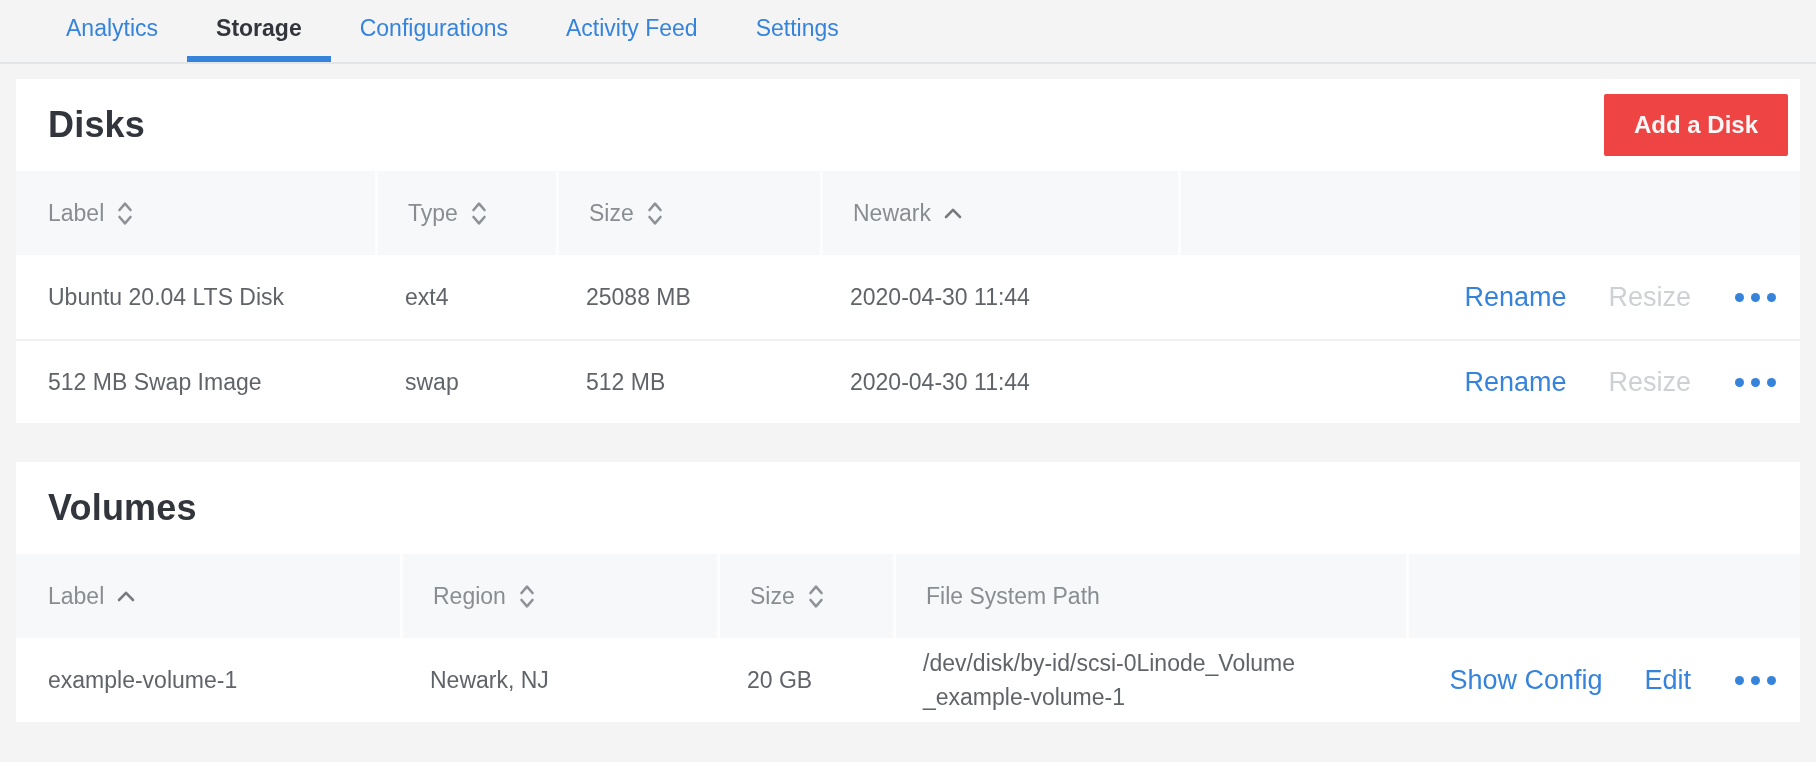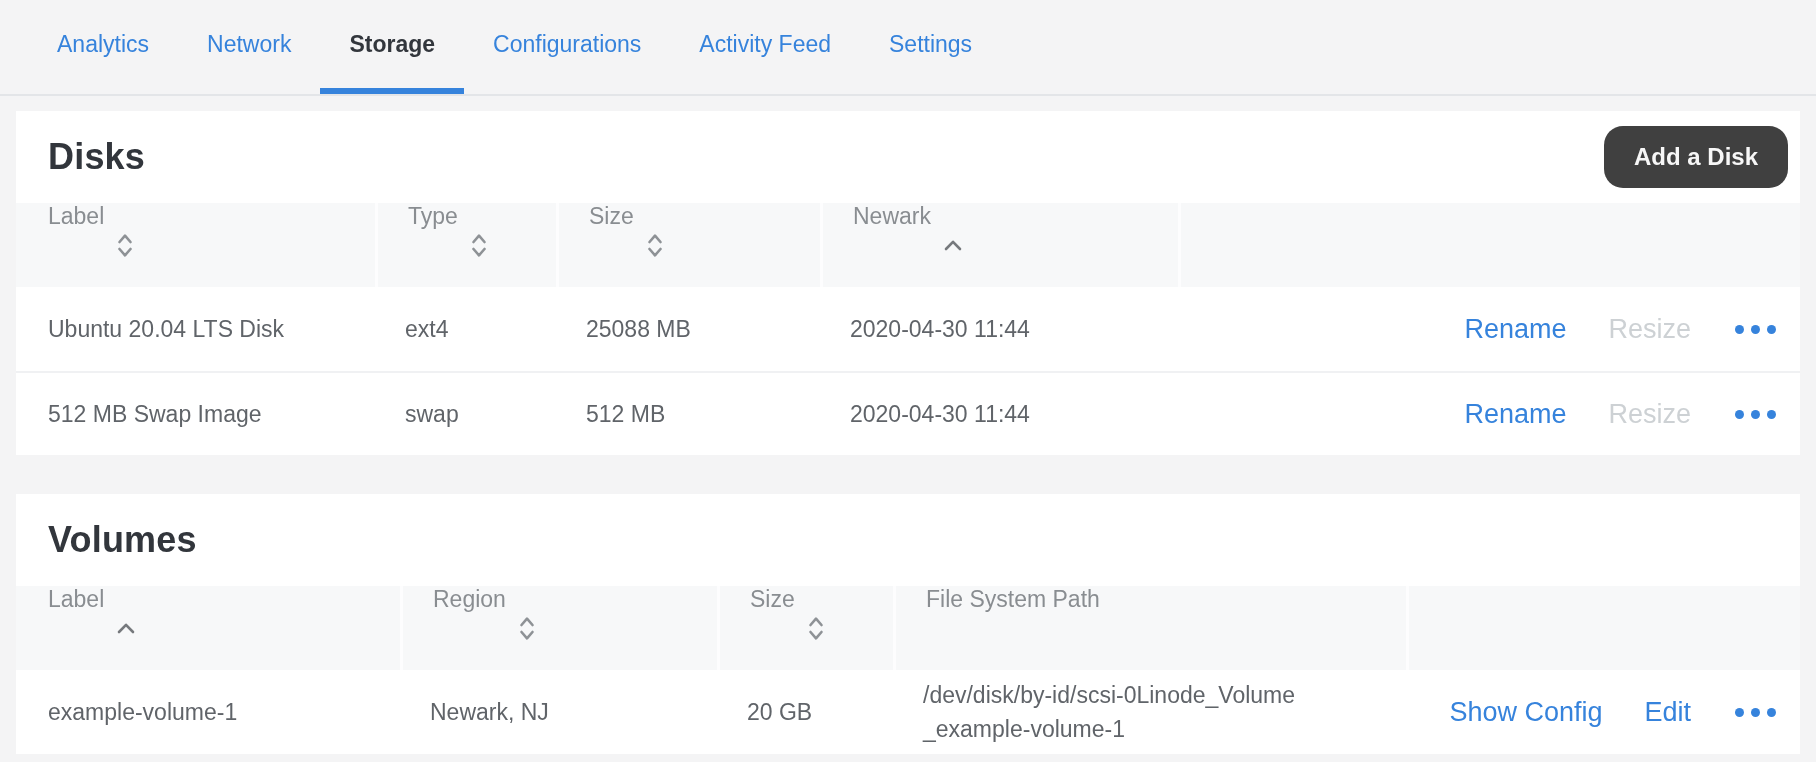--- a/index.html
+++ b/index.html
@@ -17,22 +17,22 @@
     background:var(--page-bg);
     font-family:"Liberation Sans","DejaVu Sans",sans-serif;
     color:var(--cell-text);
     min-height:762px;
     overflow:hidden;
   }
 
   
   .tabbar{
     display:flex;
-    height:96px;
-    padding-left:28px;
+    height:64px;
+    padding-left:37px;
     border-bottom:2px solid var(--divider);
     background:var(--page-bg);
   }
   .tab{
     display:flex;align-items:center;
     padding:0 29px;
     font-size:23px;
     color:var(--accent);
     border-bottom:6px solid transparent;
     cursor:pointer;
@@ -64,33 +64,33 @@
   .btn{
     height:62px;
     padding:0 30px;
     font-size:24px;
     font-weight:bold;
     font-family:inherit;
     border:none;border-radius:2px;
     cursor:pointer;
     white-space:nowrap;
   }
-  .btn-disabled{background:#404040;color:#f7f7f7;cursor:default;border-radius:19px;}
+  .btn-disabled{background:#ef4444;color:#f7f7f7;cursor:default;}
   .btn-primary{background:var(--accent);color:#ffffff;}
 
   
   .thead{
     display:grid;
     height:84px;
     background:#f7f8f9;
   }
   .disks-grid{grid-template-columns:359px 181px 264px 358px 1fr;}
   .volumes-grid{grid-template-columns:384px 317px 176px 513px 1fr;}
   .th{
-    display:flex;
+    display:flex;align-items:center;
     padding-left:30px;
     font-size:23px;
     color:var(--header-text);
     cursor:pointer;
   }
   .th:first-child{padding-left:32px;}
   .th + .th{border-left:3px solid #fdfdfe;}
   .sort-icon{margin-left:13px;display:flex;align-items:center;}
 
   .row{
@@ -132,21 +132,20 @@
   .dots i{
     width:9px;height:9px;border-radius:50%;
     background:var(--accent);display:block;
   }
 </style>
 </head>
 <body>
 
 <nav class="tabbar">
   <div class="tab">Analytics</div>
-  <div class="tab">Network</div>
   <div class="tab active">Storage</div>
   <div class="tab">Configurations</div>
   <div class="tab">Activity Feed</div>
   <div class="tab">Settings</div>
 </nav>
 
 <section class="panel" id="disks-panel">
   <div class="panel-header">
     <h2 class="panel-title">Disks</h2>
     <button class="btn btn-disabled" disabled="">Add a Disk</button>

